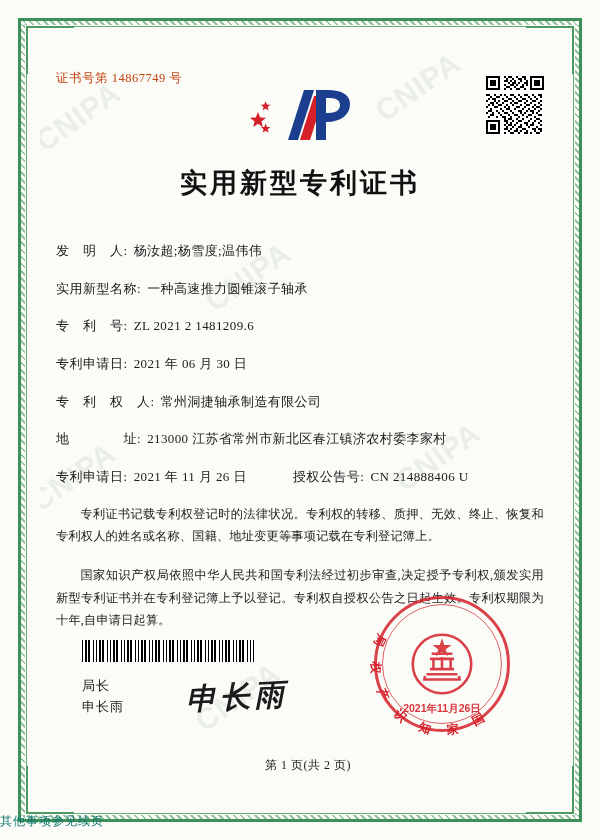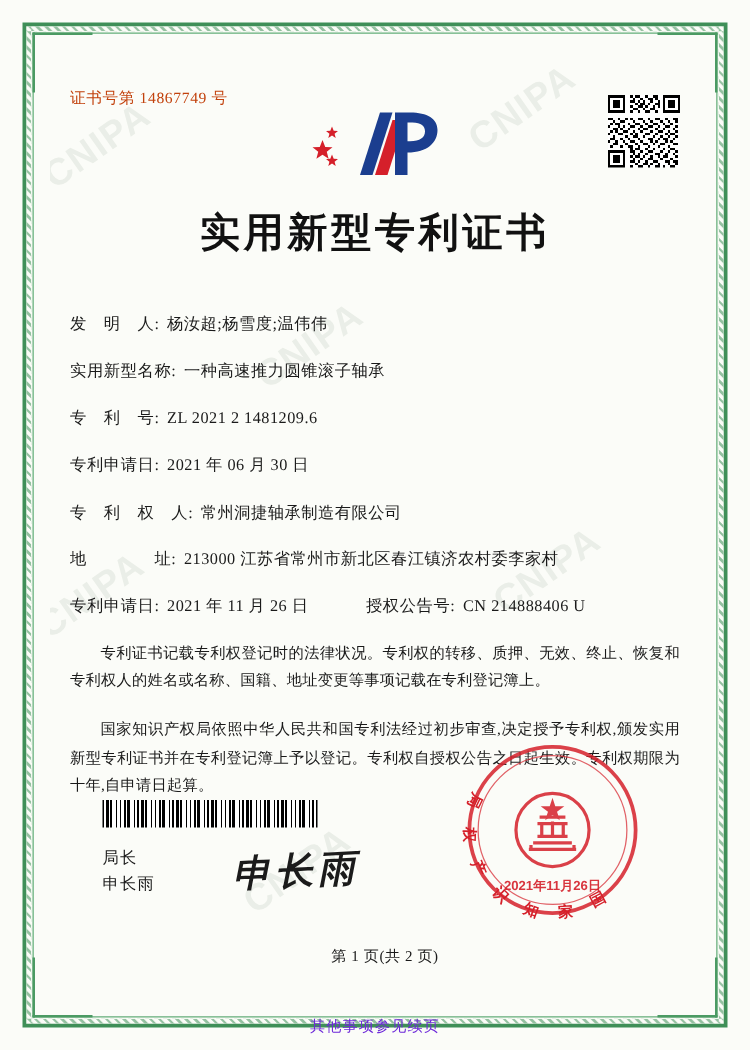--- a/index.html
+++ b/index.html
@@ -114,21 +114,21 @@
     position: absolute;
     right: 0;
     top: 6px;
     width: 58px;
     height: 58px;
   }
 
   .title {
     margin-top: 78px;
     text-align: center;
-    font-size: 32px;
+    font-size: 27px;
     font-weight: 700;
     letter-spacing: 3px;
     color: #111;
     font-family: "Liberation Serif", "DejaVu Serif", serif;
   }
 
   .fields {
     margin-top: 38px;
     font-size: 13px;
     line-height: 1.9;
@@ -263,24 +263,23 @@
     text-align: center;
     font-size: 12px;
     letter-spacing: 0.5px;
   }
 
   .footer-note {
     position: absolute;
     left: 0;
     right: 0;
     bottom: 10px;
-    text-align: center;
     font-size: 12px;
     letter-spacing: 1px;
-    color: #6d28d9;
+    color: #0f766e;
   }
 </style>
 </head>
 <body>
 
 <div class="page">
 
   <div class="border-outer"></div>
   <div class="border-band"></div>
   <div class="border-inner"></div>

